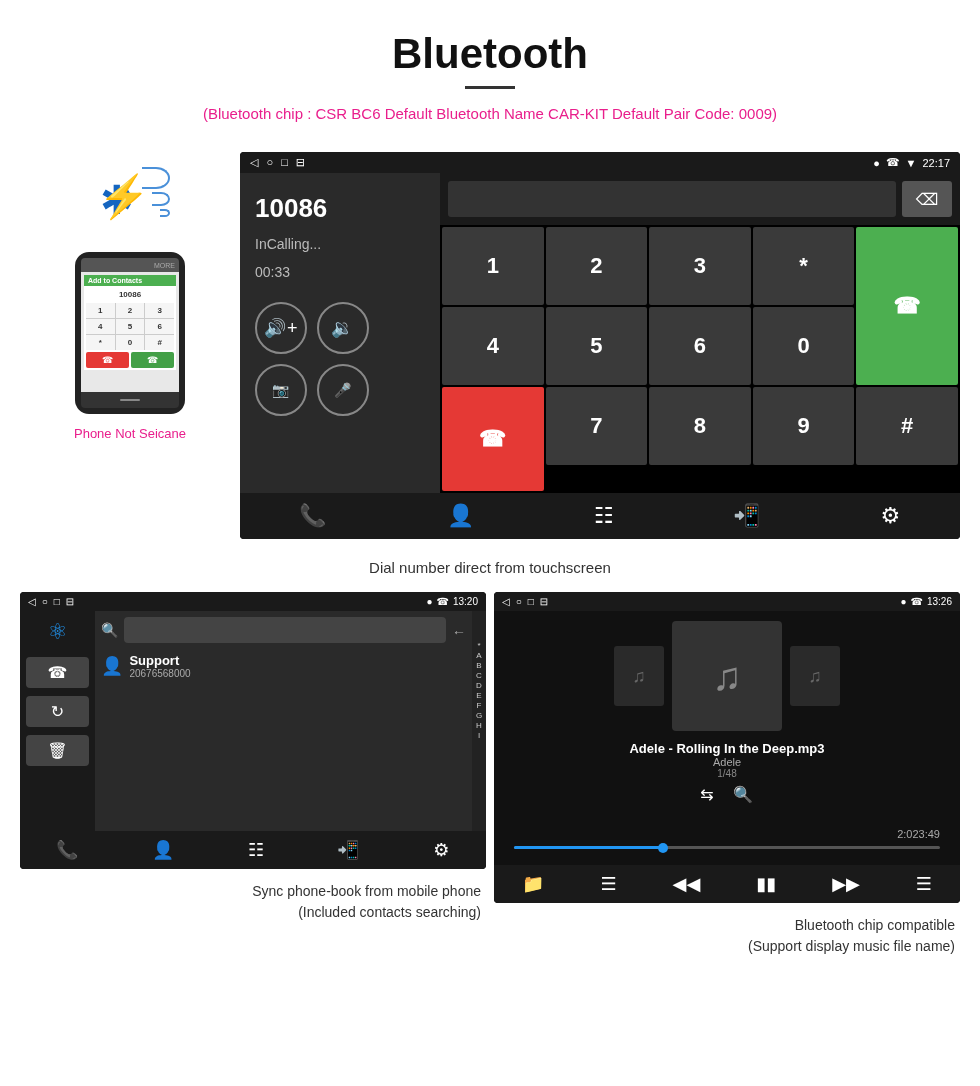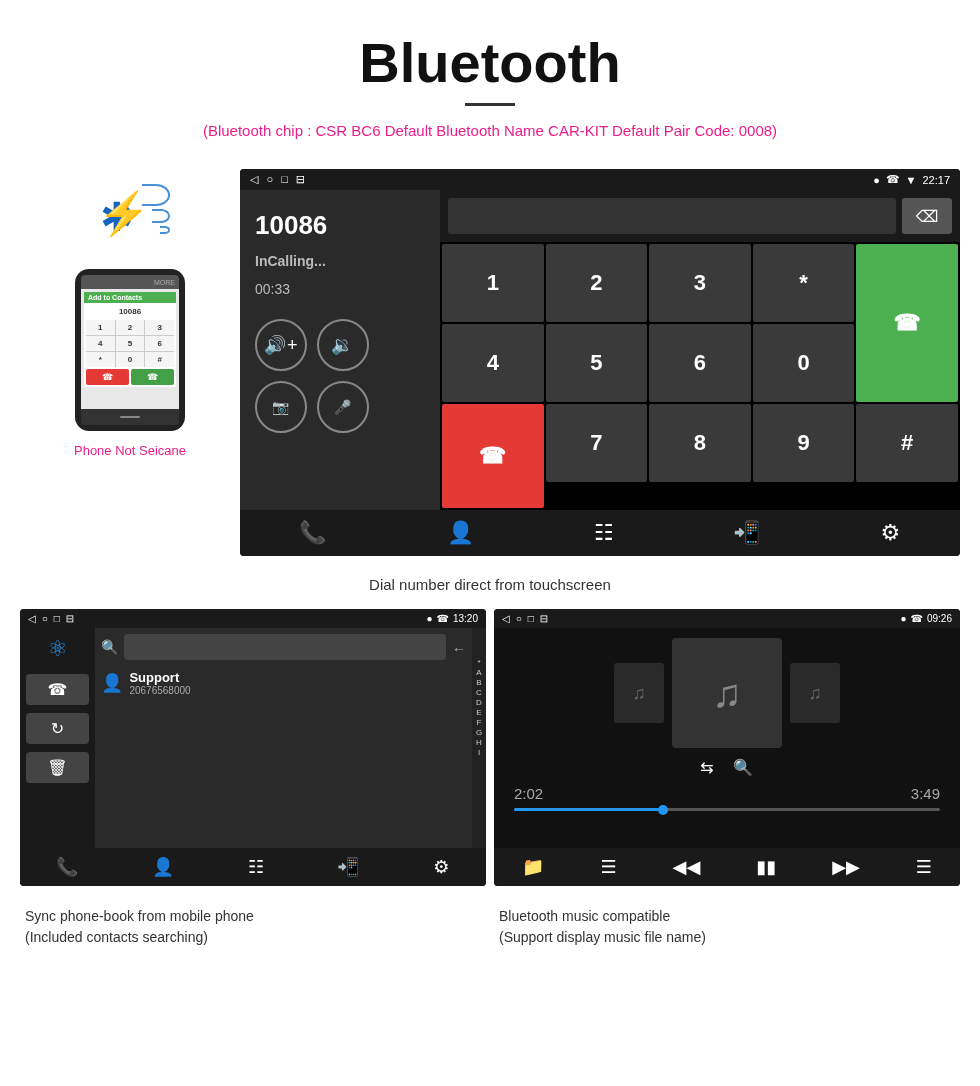--- a/index.html
+++ b/index.html
@@ -10,21 +10,21 @@
       font-family: Arial, sans-serif;
       color: #333;
     }
 
     
     .page-header {
       text-align: center;
       padding: 30px 20px 10px;
     }
     .page-title {
-      font-size: 56px;
+      font-size: 42px;
       font-weight: bold;
       color: #111;
     }
     .title-underline {
       width: 50px;
       height: 3px;
       background: #333;
       margin: 8px auto 16px;
     }
     .page-description {
@@ -153,21 +153,20 @@
       gap: 12px;
     }
     .call-number {
       font-size: 26px;
       font-weight: bold;
       color: #fff;
     }
     .call-status {
       font-size: 14px;
       color: #bbb;
-      font-weight: bold;
     }
     .call-timer {
       font-size: 14px;
       color: #bbb;
     }
     .call-controls {
       display: flex;
       flex-direction: column;
       gap: 10px;
       margin-top: 10px;
@@ -263,24 +262,24 @@
     
     .bottom-screenshots {
       display: flex;
       gap: 8px;
       padding: 0 20px;
     }
     .screenshot-block {
       flex: 1;
     }
     .screenshot-block .caption {
-      text-align: left;
+      text-align: right;
       font-size: 14px;
       color: #333;
-      padding: 20px 5px 0;
+      padding: 12px 5px 0;
       line-height: 1.5;
     }
 
     
     .pb-screen {
       background: #000;
       border-radius: 4px;
       overflow: hidden;
     }
     .pb-status-bar {
@@ -453,23 +452,24 @@
     }
     .progress-dot {
       width: 10px; height: 10px;
       background: #2196F3;
       border-radius: 50%;
       position: absolute;
       right: -5px; top: -3.5px;
     }
     .time-row {
       display: flex;
-      justify-content: space-between;
+      justify-content: flex-end;
       color: #aaa;
-      font-size: 15px;
+      font-size: 11px;
+      margin-top: 16px;
     }
     .music-nav-bar {
       background: #1a1a1a;
       display: flex;
       justify-content: space-around;
       padding: 8px 0;
       color: #fff;
       font-size: 18px;
     }
 
@@ -503,21 +503,21 @@
       border-radius: 0 50% 50% 0;
       display: block;
     }
   </style>
 </head>
 <body>
 
 <div class="page-header">
   <h1 class="page-title">Bluetooth</h1>
   <div class="title-underline"></div>
-  <p class="page-specs">(Bluetooth chip : CSR BC6    Default Bluetooth Name CAR-KIT    Default Pair Code: 0008)</p>
+  <p class="page-specs">(Bluetooth chip : CSR BC6    Default Bluetooth Name CAR-KIT    Default Pair Code: 0009)</p>
 </div>
 
 <div class="main-screen-section">
 
   <div class="phone-side">
 
     <div class="bt-signal-container">
       <span class="bt-symbol">✱</span>
 
       <span style="position:absolute;left:8px;top:10px;font-size:42px;color:#1565C0;font-weight:bold;">⚡</span>
@@ -701,28 +701,33 @@
       <div class="music-status-bar">
         <div style="display:flex;gap:6px;">
           <span>◁</span>
           <span>○</span>
           <span>□</span>
           <span>⊟</span>
         </div>
         <div style="display:flex;gap:4px;">
           <span>●</span>
           <span>☎</span>
-          <span>09:26</span>
+          <span>13:26</span>
         </div>
       </div>
       <div class="music-body">
         <div class="album-art-area">
           <div class="album-small">♫</div>
           <div class="album-main">♫</div>
           <div class="album-small">♫</div>
+        </div>
+        <div class="track-info">
+          <div class="track-name">Adele - Rolling In the Deep.mp3</div>
+          <div class="track-artist">Adele</div>
+          <div class="track-count">1/48</div>
         </div>
         <div class="music-actions">
           <span>⇆</span>
           <span>🔍</span>
         </div>
         <div class="progress-area">
           <div class="time-row">
             <span>2:02</span>
             <span>3:49</span>
           </div>
@@ -736,18 +741,18 @@
       <div class="music-nav-bar">
         <span>📁</span>
         <span>☰</span>
         <span>◀◀</span>
         <span>▮▮</span>
         <span>▶▶</span>
         <span>☰</span>
       </div>
     </div>
     <div class="caption">
-      <span>Bluetooth music compatible</span><br>
+      <span>Bluetooth chip compatible</span><br>
       <span>(Support display music file name)</span>
     </div>
   </div>
 
 </div>
 
 </body></html>

